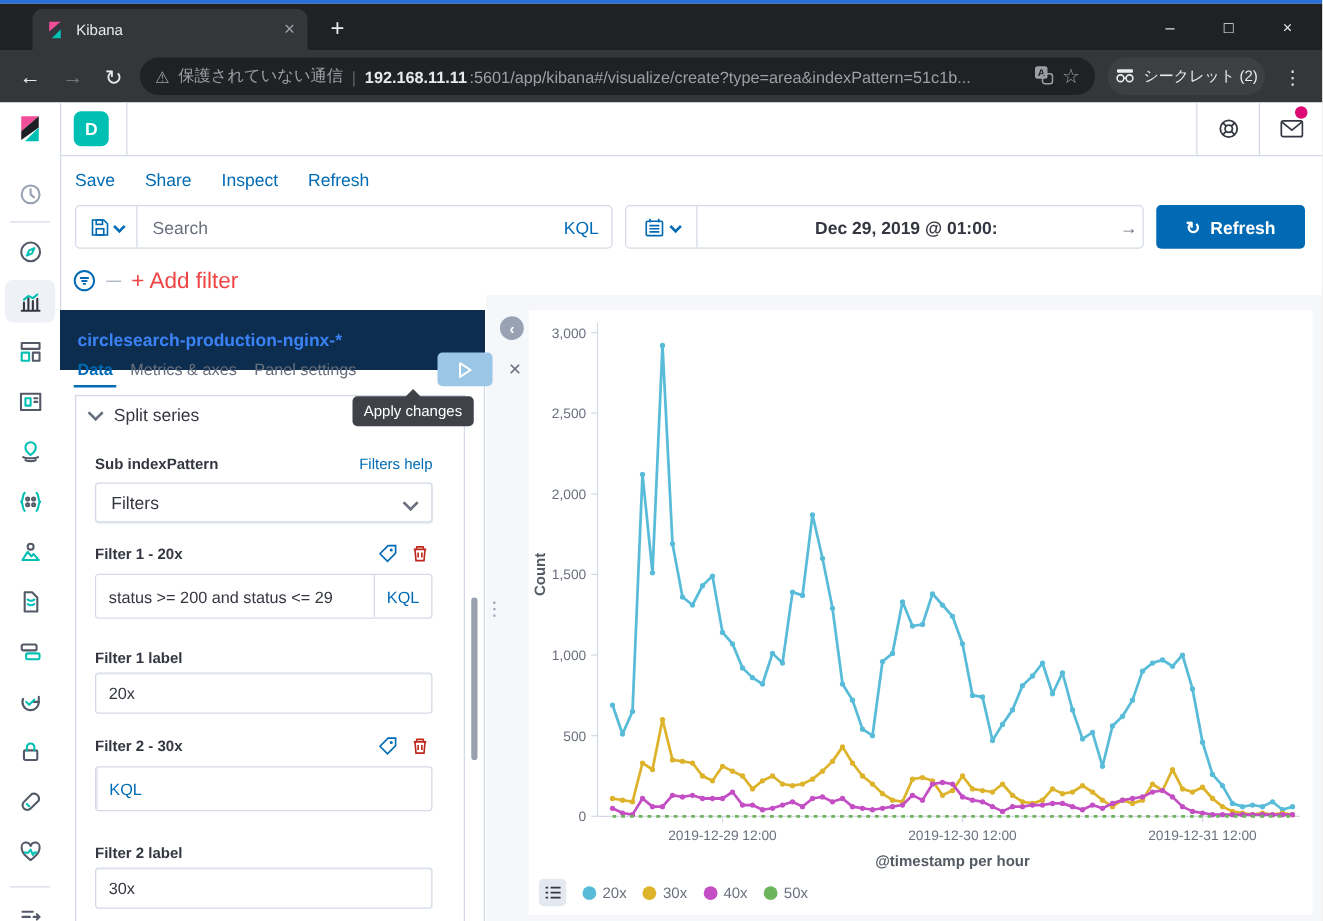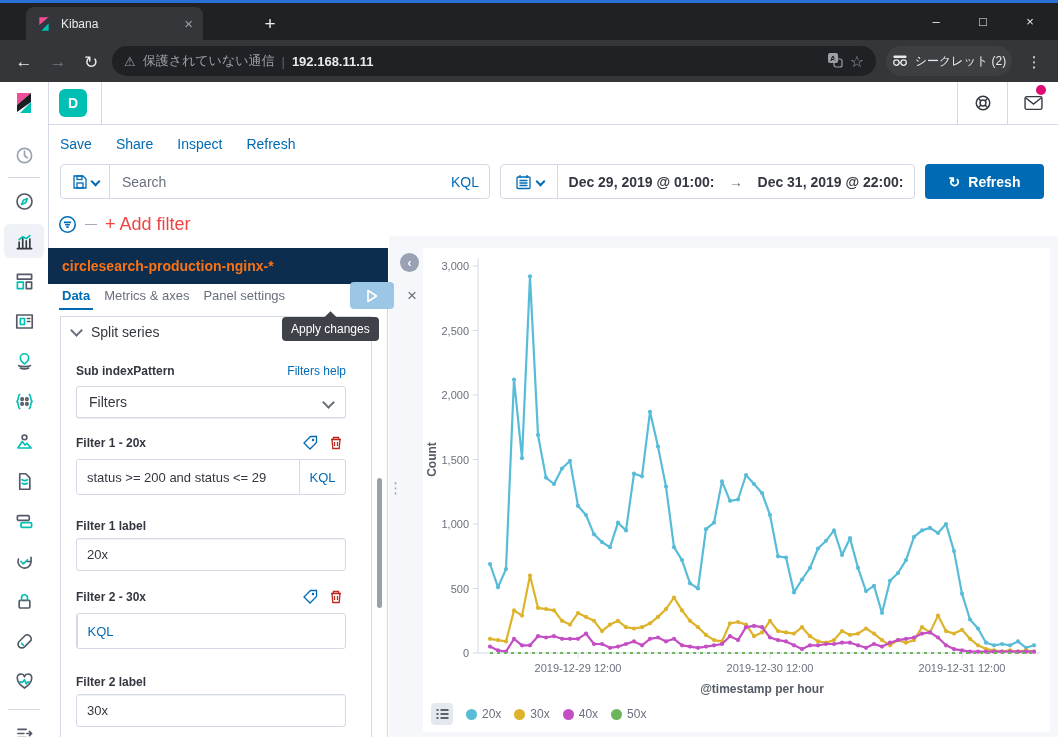--- a/index.html
+++ b/index.html
@@ -3,21 +3,21 @@
 <meta charset="utf-8">
 <style>
   html,body{margin:0;padding:0;background:#e8e8e8;}
   #app{position:relative;width:1058px;height:737px;overflow:hidden;background:#fff;
        font-family:"Liberation Sans",sans-serif;-webkit-font-smoothing:antialiased;}
   .abs{position:absolute;}
 
   
   .accent-strip{left:0;top:0;width:1058px;height:3px;background:#2a6fd8;}
   .titlebar{left:0;top:3px;width:1058px;height:37px;background:#202124;}
-  .tab{left:26px;top:7px;width:177px;height:33px;background:#35363a;border-radius:8px 8px 0 0;display:flex;align-items:center;padding:0 10px;box-sizing:border-box;}
+  .tab{left:26px;top:7px;width:220px;height:33px;background:#35363a;border-radius:8px 8px 0 0;display:flex;align-items:center;padding:0 10px;box-sizing:border-box;}
   .tab-title{color:#e8eaed;font-size:12px;margin-left:9px;flex:1;}
   .tab-close{color:#9aa0a6;font-size:15px;cursor:default;}
   .newtab-btn{left:256px;top:10px;width:28px;height:28px;color:#e8eaed;font-size:19px;display:flex;align-items:center;justify-content:center;}
   .win-btn{top:3px;width:46px;height:37px;display:flex;align-items:center;justify-content:center;color:#e8eaed;font-size:13px;}
   .toolbar{left:0;top:40px;width:1058px;height:42px;background:#35363a;}
   .nav-glyph{top:48px;width:28px;height:28px;display:flex;align-items:center;justify-content:center;color:#e8eaed;font-size:17px;}
   .omnibox{left:112px;top:46px;width:764px;height:30px;background:#202124;border-radius:15px;display:flex;align-items:center;padding:0 12px;box-sizing:border-box;color:#9aa0a6;font-size:13px;gap:7px;}
   .url-host{color:#e8eaed;font-weight:bold;white-space:nowrap;}
   .url-rest{color:#9aa0a6;white-space:nowrap;overflow:hidden;text-overflow:ellipsis;max-width:430px;}
   .omni-sep{color:#5f6368;}
@@ -59,21 +59,21 @@
   .rail{left:0;top:124px;width:48px;height:613px;background:#fff;border-right:1px solid #d3dae6;}
   .ni{position:absolute;left:4px;width:40px;height:34px;display:flex;align-items:center;justify-content:center;border-radius:6px;}
   .ni.active{background:#eef2f7;}
   .ni svg{stroke:#535966;fill:none;stroke-width:1.4;stroke-linecap:round;stroke-linejoin:round;}
   .ni svg .tl{stroke:#00bfb3;}
   .ni svg .lt{stroke:#98a2b3;}
   .rail-sep{position:absolute;left:8px;width:32px;height:1px;background:#d3dae6;}
 
   
   .sidebar{left:48px;top:248px;width:340px;height:489px;background:#fff;border-right:1px solid #d3dae6;box-sizing:border-box;}
-  .sb-header{left:48px;top:248px;width:340px;height:36px;background:#0c2d4d;color:#f97316;font-weight:bold;font-size:14px;display:flex;align-items:center;padding:0 14px;box-sizing:border-box;white-space:nowrap;overflow:hidden;}
+  .sb-header{left:48px;top:248px;width:340px;height:48px;background:#0c2d4d;color:#3b82f6;font-weight:bold;font-size:14px;display:flex;align-items:center;padding:0 14px;box-sizing:border-box;white-space:nowrap;overflow:hidden;}
   .sb-tabs{left:48px;top:278px;width:340px;height:34px;display:flex;align-items:center;}
   .sb-tab{font-size:13px;color:#69707d;margin-left:14px;height:100%;display:flex;align-items:center;position:relative;white-space:nowrap;}
   .sb-tab.active{color:#006bb4;font-weight:bold;}
   .sb-tab.active::after{content:"";position:absolute;left:-3px;right:-3px;bottom:2px;height:2px;background:#006bb4;}
   .apply-btn{left:350px;top:282px;width:44px;height:27px;background:#9cc6e6;border-radius:4px;display:flex;align-items:center;justify-content:center;}
   .sb-close{left:400px;top:284px;width:24px;height:24px;color:#69707d;font-size:17px;display:flex;align-items:center;justify-content:center;}
   .inner-box{left:60px;top:316px;width:312px;height:421px;border:1px solid #d3dae6;border-bottom:0;box-sizing:border-box;}
   .split-hdr{left:72px;top:324px;display:flex;align-items:center;gap:10px;font-size:14px;color:#343741;}
   .tooltip{left:282px;top:317px;background:#404249;color:#fff;font-size:12px;border-radius:4px;padding:5px 9px;white-space:nowrap;z-index:5;}
   .tooltip::before{content:"";position:absolute;top:-4px;left:44px;width:9px;height:9px;background:#404249;transform:rotate(45deg);}
@@ -127,20 +127,21 @@
 
   <div class="abs toolbar"></div>
   <div class="abs nav-glyph" style="left:10px">←</div>
   <div class="abs nav-glyph" style="left:44px;color:#72767b">→</div>
   <div class="abs nav-glyph" style="left:77px">↻</div>
   <div class="abs omnibox">
     <span>⚠</span>
     <span>保護されていない通信</span>
     <span class="omni-sep">|</span>
     <span class="url-host">192.168.11.11</span>
+      <span class="url-rest" style="margin-left:-5px">:5601/app/kibana#/visualize/create?type=area&amp;indexPattern=51c1b...</span>
     <span style="margin-left:auto">
       <svg width="16" height="16" viewBox="0 0 16 16">
           <rect x="1" y="1" width="10" height="10" rx="2" fill="#9aa0a6"></rect>
           <text x="6" y="9" font-size="8" fill="#202124" text-anchor="middle" font-weight="bold">A</text>
           <rect x="7" y="7" width="8" height="8" rx="2" fill="none" stroke="#9aa0a6" stroke-width="1.2"></rect>
         </svg>
     </span>
     <span style="color:#9aa0a6;font-size:16px">☆</span>
   </div>
   <div class="abs incog-chip">
@@ -302,21 +303,20 @@
   <div class="abs srow dgroup">
     <div class="calcell">
       <svg width="17" height="16" viewBox="0 0 16 16" fill="none" stroke="#006bb4" stroke-width="1.3">
         <rect x="1.5" y="3" width="13" height="11.5" rx="1"></rect>
           <path d="M4.5 1v3M11.5 1v3M4 6.5h8M4 9h8M4 11.5h8"></path>
       </svg>
       <span class="chev blue"></span>
     </div>
     <div class="dtext">Dec 29, 2019 @ 01:00:</div>
     <div class="d-arrow">→</div>
-    <div class="dtext">Dec 31, 2019 @ 22:00:</div>
   </div>
   <div class="abs srow refresh-btn">
     <span>↻</span>
     <span>Refresh</span>
   </div>
 
   <div class="abs frow">
     <svg width="19" height="19" viewBox="0 0 16 16" fill="none" stroke="#006bb4" stroke-width="1.3">
       <circle cx="8" cy="8" r="6.5"></circle>
         <path d="M5 6.2h6M6 8.2h4M7 10.2h2"></path>

